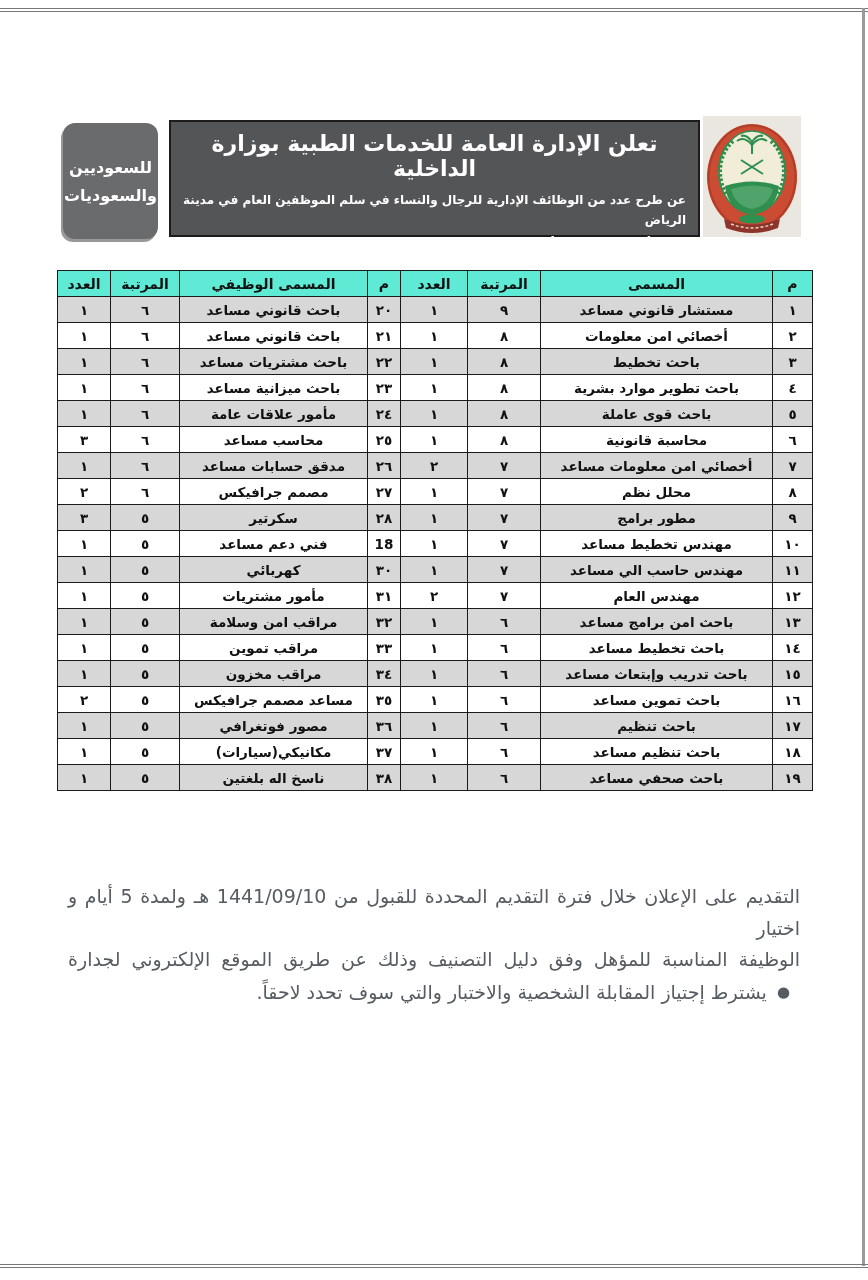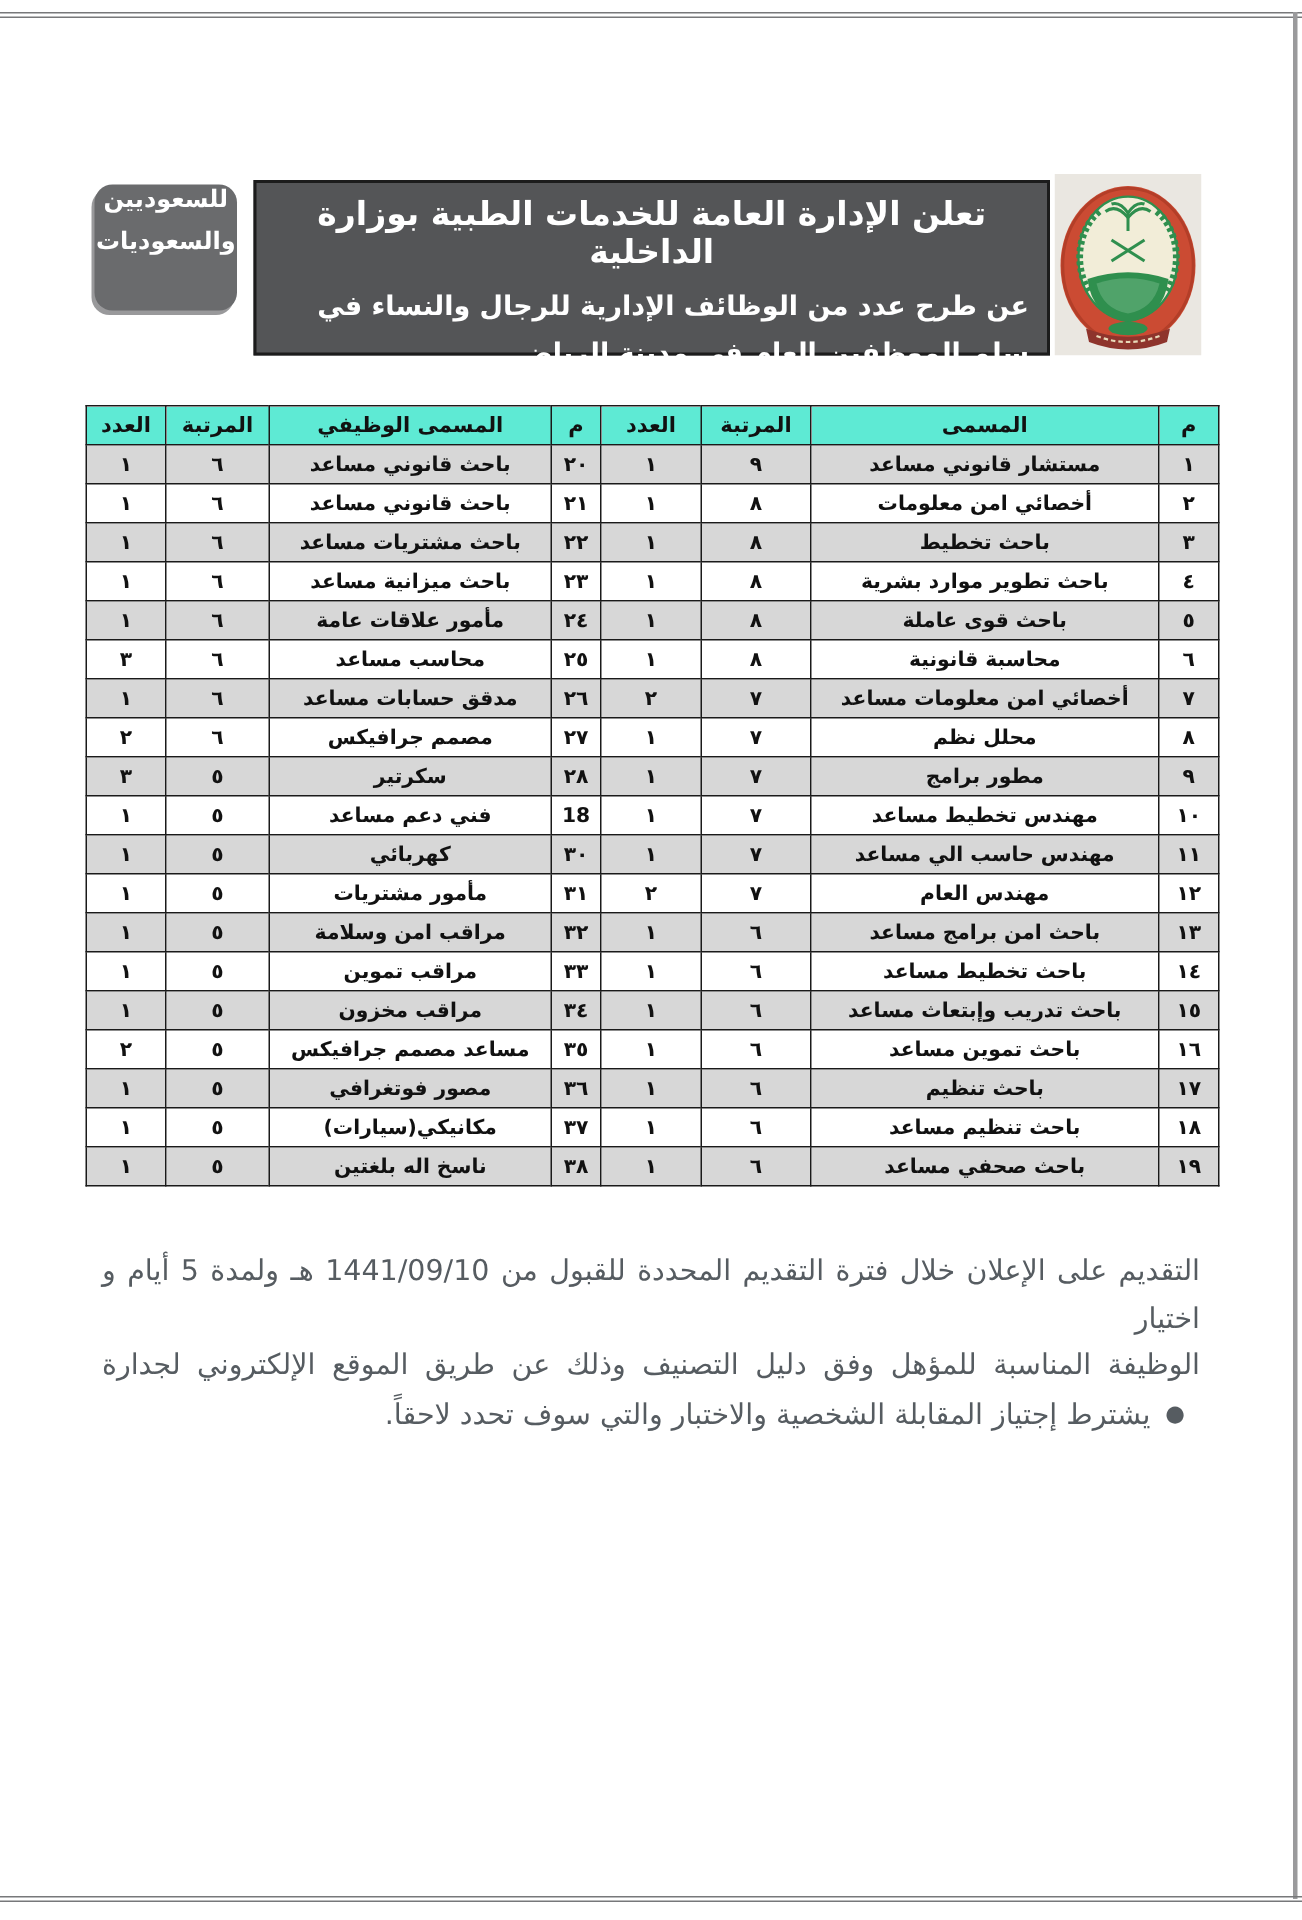--- a/index.html
+++ b/index.html
@@ -7,50 +7,50 @@
     position:relative;width:868px;height:1280px;background:#ffffff;
     font-family:"DejaVu Sans",sans-serif;overflow:hidden;
   }
   
   .border-top{position:absolute;top:8px;left:0;width:868px;height:0;border-top:4px double #77787a;}
   .border-bottom{position:absolute;top:1264px;left:0;width:868px;height:0;border-top:4px double #77787a;}
   .border-right{position:absolute;top:8px;right:3px;width:3px;height:1258px;background:#9a9a9c;}
 
   
   .tab{
-    position:absolute;left:63px;top:123px;width:95px;height:84px;
+    position:absolute;left:63px;top:123px;width:95px;height:116px;
     background:#6a6b6d;border-radius:12px;color:#fff;font-weight:bold;font-size:16px;
-    display:flex;flex-direction:column;align-items:center;gap:9px;
+    display:flex;flex-direction:column;align-items:center;justify-content:center;gap:9px;
     box-shadow:-2px 3px 0 rgba(70,70,72,.55);text-align:center;
   }
   .hbox{
     position:absolute;left:169px;top:120px;width:531px;height:117px;box-sizing:border-box;
     background:#545557;border:2px solid #1c1c1c;color:#ffffff;direction:rtl;
     padding:7px 12px 6px 12px;
   }
   .hbox .title{font-size:22px;font-weight:bold;text-align:center;letter-spacing:0;margin-top:2px;}
-  .hbox .sub{font-size:18px;font-weight:bold;text-align:right;line-height:1.7;margin-top:9px;}
+  .hbox .sub{font-size:12px;font-weight:bold;text-align:right;line-height:1.7;margin-top:9px;}
   .hbox .sub2{font-size:14px;font-weight:bold;text-align:right;line-height:1.7;}
   .logo{position:absolute;left:703px;top:116px;width:98px;height:121px;}
 
   
   table.jobs{
     position:absolute;left:57px;top:270px;width:755px;border-collapse:collapse;table-layout:fixed;
     direction:rtl;font-size:13.5px;font-weight:bold;color:#111;
   }
   table.jobs th,table.jobs td{
     border:1.5px solid #1a1a1a;height:25px;padding:0 3px;text-align:center;vertical-align:middle;
     overflow:hidden;white-space:nowrap;
   }
   table.jobs thead th{background:#5eead4;font-size:14px;}
   table.jobs tr.shaded td{background:#d7d7d7;}
 
   
   .apply{
-    position:absolute;left:68px;top:832px;width:732px;direction:rtl;
+    position:absolute;left:68px;top:881px;width:732px;direction:rtl;
     color:#565c61;font-size:19px;line-height:1.66;
   }
   .apply .jline{text-align:justify;text-align-last:justify;}
   .apply .urlline{text-align:center;margin-top:2px;}
   .apply .urlline .url{direction:ltr;unicode-bidi:bidi-override;display:inline-block;}
   .bullet-line{margin-top:1px;text-align:right;padding-right:10px;}
   .bullet-line .dot{font-size:15px;vertical-align:2px;margin-left:10px;}
 </style>
 </head>
 <body>

